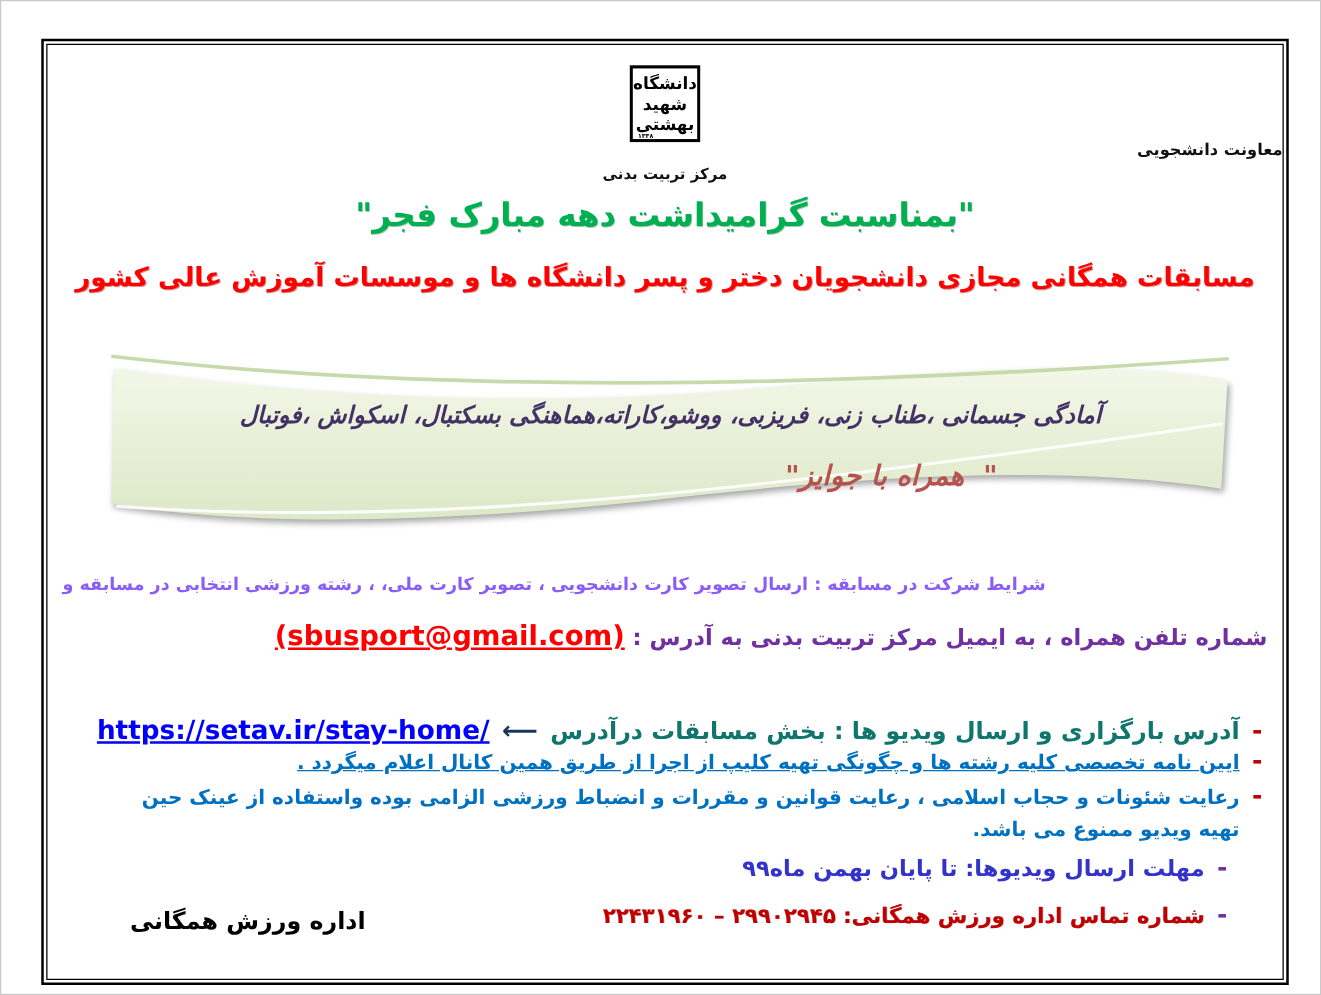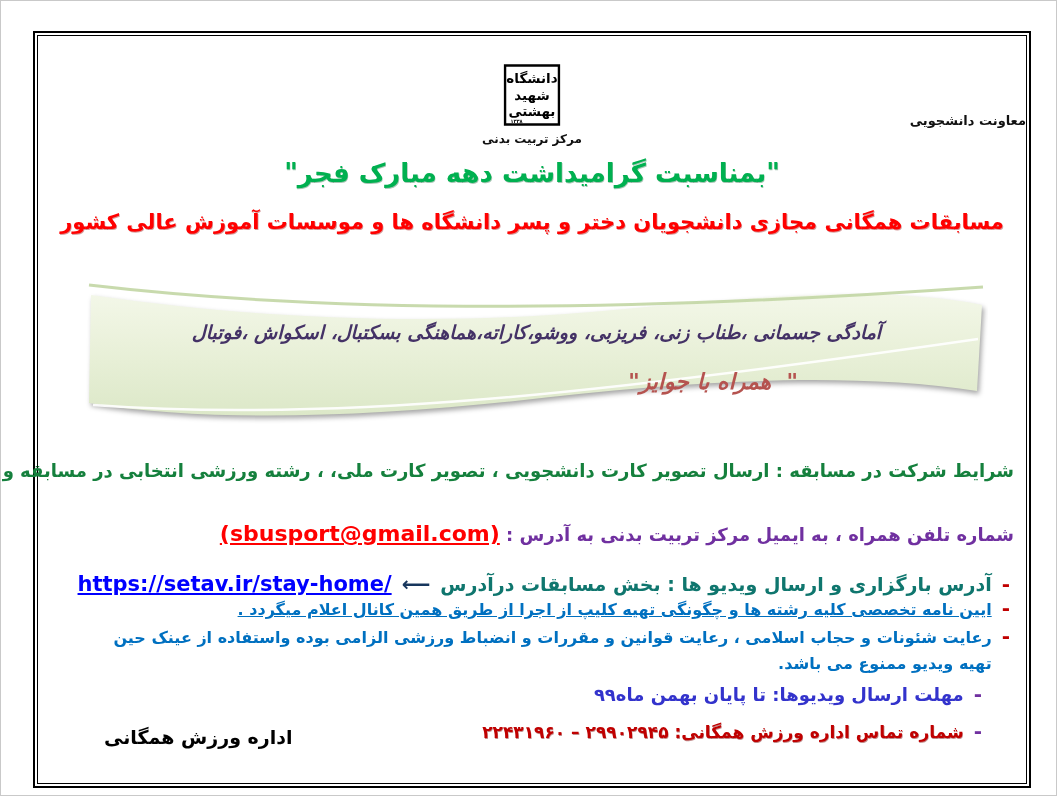--- a/index.html
+++ b/index.html
@@ -4,44 +4,44 @@
 <style>
   html,body{margin:0;padding:0;background:#fff;}
   .canvas{
     position:relative;width:1055px;height:794px;
     border:1px solid #c9c9c9;background:#ffffff;overflow:hidden;
     font-family:"DejaVu Sans",sans-serif;
   }
   .frame{position:absolute;left:32px;top:30px;width:994px;height:753px;border:2px solid #000;}
   .frame-inner{position:absolute;inset:2px;border:1px solid #000;direction:rtl;}
 
-  .logo{position:absolute;top:28px;left:50%;transform:translateX(-50%);}
+  .logo{position:absolute;top:16px;left:50%;transform:translateX(-50%);}
   .logo-cap1{position:absolute;top:77px;left:0;width:100%;
     font-weight:bold;font-size:13px;color:#111;}
   .logo-cap2{position:absolute;top:96px;left:0;width:100%;text-align:center;
     font-weight:bold;font-size:12px;color:#111;}
 
   .title{position:absolute;top:122px;left:0;width:100%;text-align:center;
     color:#00B050;font-weight:bold;font-size:26px;white-space:nowrap;
     text-shadow:0.6px 0.6px 0 rgba(0,90,40,.35);}
   .subtitle{position:absolute;top:174px;left:0;width:100%;text-align:center;
     color:#FF0000;font-weight:bold;font-size:21px;white-space:nowrap;
     text-shadow:0.8px 0.8px 0 rgba(150,0,0,.4);}
 
   .ribbon{position:absolute;top:243px;left:47px;width:903px;height:152px;}
   .ribbon svg{position:absolute;left:0;top:0;}
   .ribbon-l1{position:absolute;top:42px;left:0;width:100%;text-align:center;
     font-style:italic;font-weight:bold;font-size:19px;color:#443266;white-space:nowrap;}
   .ribbon-l2{position:absolute;top:90px;right:190px;
     font-style:italic;font-weight:bold;font-size:22px;color:#B5534F;white-space:pre;}
 
   .cond1{position:absolute;top:424px;right:12px;left:12px;text-align:left;
-    color:#15803d;font-weight:bold;font-size:18px;white-space:nowrap;}
+    color:#8b5cf6;font-weight:bold;font-size:14px;white-space:nowrap;}
   .cond2{position:absolute;top:461px;right:12px;left:12px;text-align:right;
-    color:#7030A0;font-weight:bold;font-size:18px;margin-top:24px;}
+    color:#7030A0;font-weight:bold;font-size:18px;}
   .email{color:#FF0000;font-weight:bold;font-size:22px;text-decoration:underline;
     direction:ltr;unicode-bidi:isolate;cursor:pointer;}
 
   .bullet{position:absolute;right:16px;left:16px;display:flex;gap:10px;align-items:baseline;}
   .marker{font-weight:bold;font-size:20px;flex:0 0 auto;}
   .m-red{color:#C00000;}
   .m-purple{color:#7030A0;}
   .b1{top:512px;}
   .b1 .b-text{color:#0f766e;font-weight:bold;font-size:19px;white-space:nowrap;}
   .b1 .arrow{color:#17365D;font-weight:bold;font-size:20px;}

